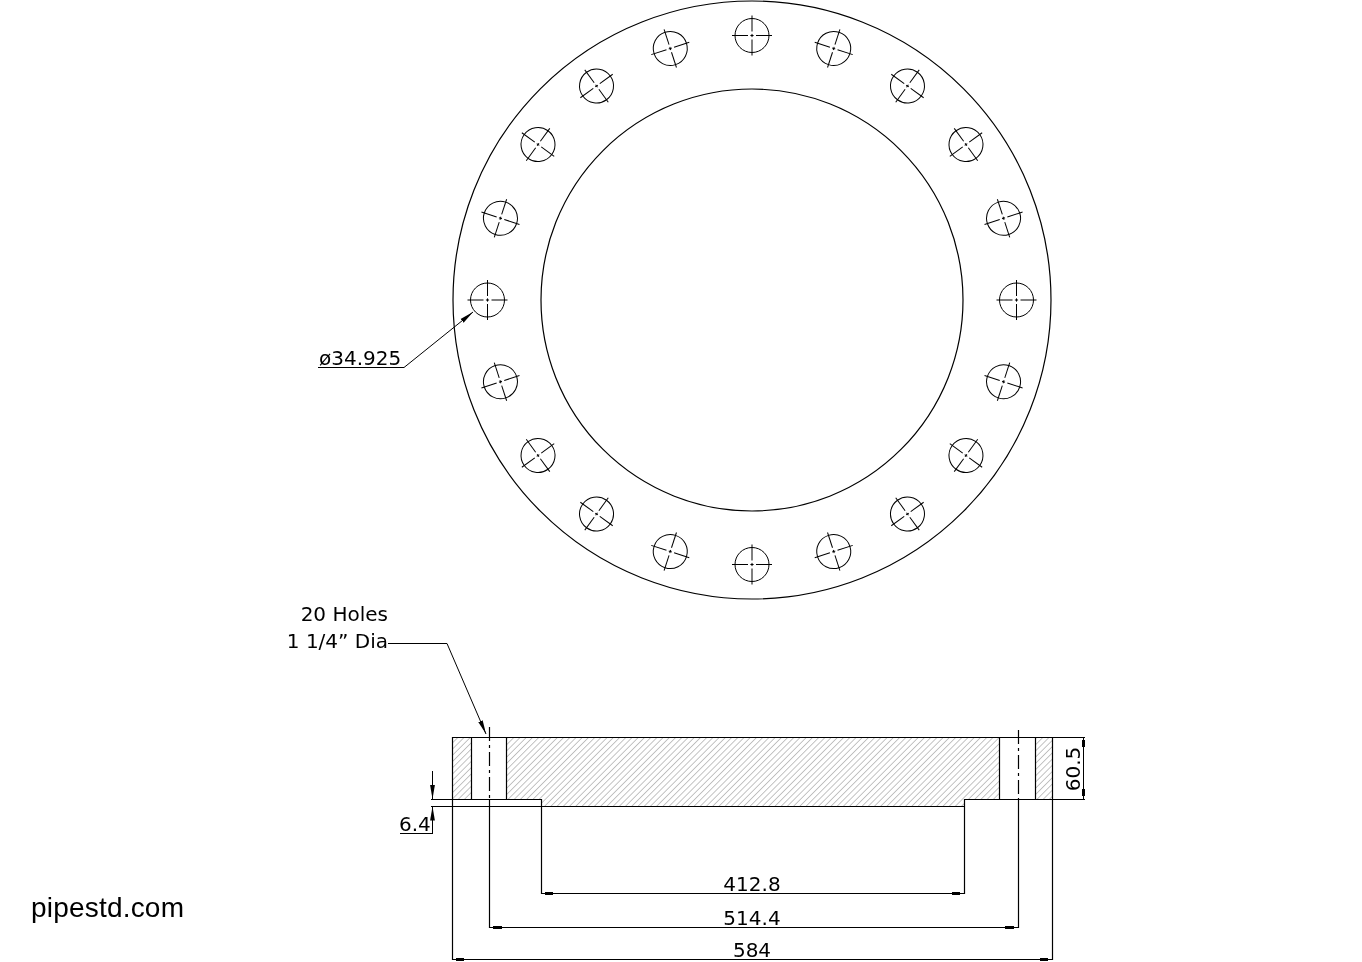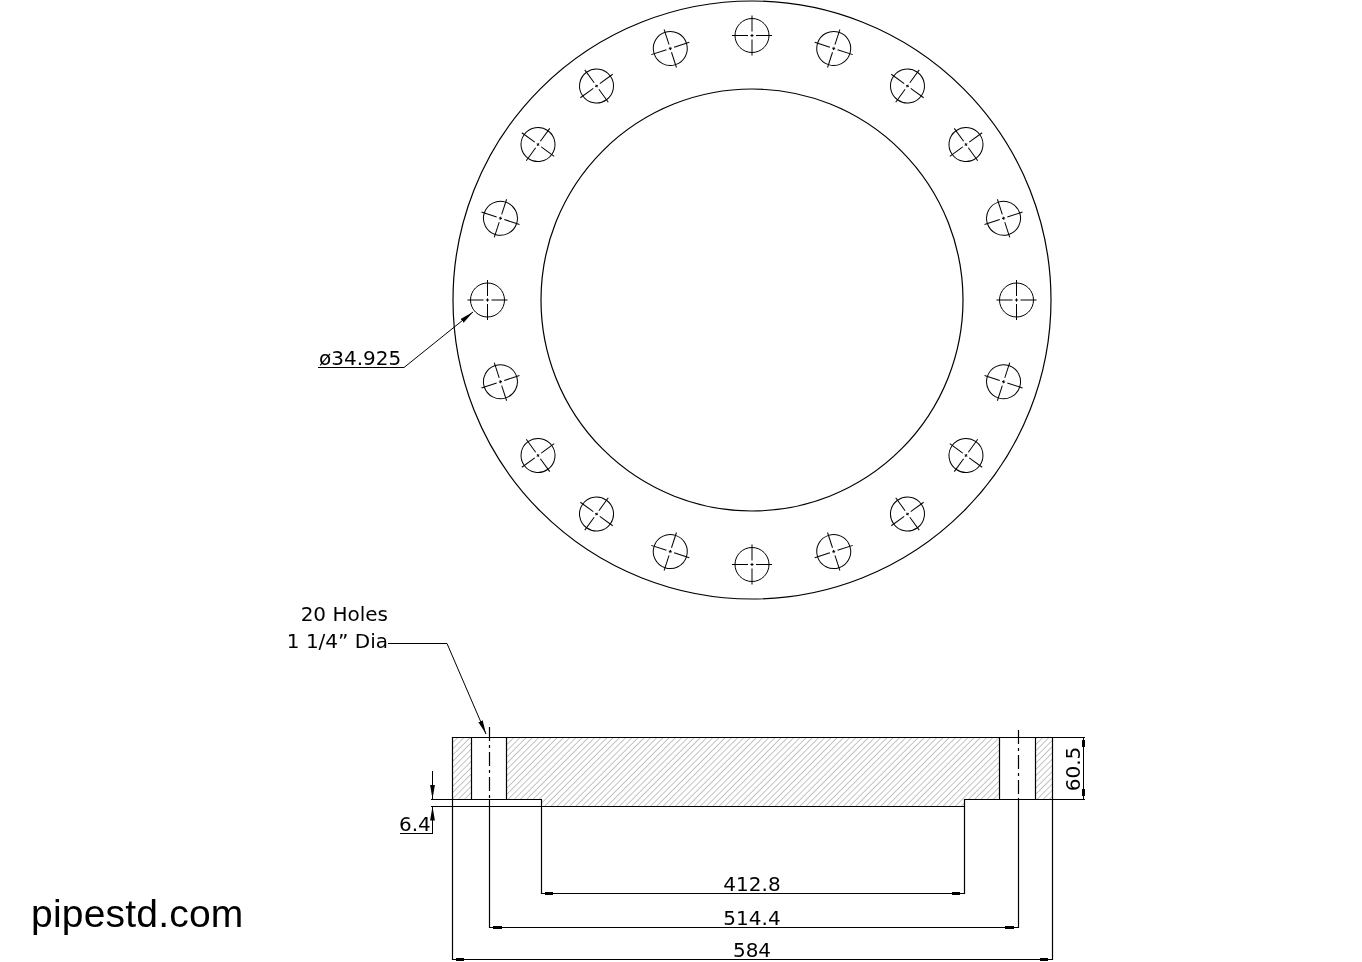--- a/index.html
+++ b/index.html
@@ -5,21 +5,21 @@
     html, body { margin: 0; padding: 0; background: #ffffff; }
     body { width: 1362px; height: 962px; overflow: hidden; position: relative; }
     svg#drawing { position: absolute; left: 0; top: 0; width: 1362px; height: 962px; display: block; }
     .ln { stroke: #000; stroke-width: 1.2; fill: none; }
     .thin { stroke: #000; stroke-width: 1; fill: none; }
     .cl { stroke: #000; stroke-width: 1.2; fill: none; stroke-dasharray: 14 4 3 4; }
     .cad-text { font-family: "DejaVu Sans", sans-serif; font-size: 20px; fill: #000; }
     .tick { fill: #000; }
     .watermark {
       position: absolute; left: 31px; top: 892px;
-      font-family: "Liberation Sans", sans-serif; font-size: 39px; color: #000;
+      font-family: "Liberation Sans", sans-serif; font-size: 28px; color: #000;
       letter-spacing: 0.2px;
     }
   </style>
 </head>
 <body>
 
 <svg id="drawing" viewBox="0 0 1362 962" xmlns="http://www.w3.org/2000/svg">
   <defs>
     <pattern id="hatch" patternUnits="userSpaceOnUse" width="4.4" height="10" patternTransform="rotate(45)">
       <line x1="0" y1="0" x2="0" y2="10" stroke="#7a7a7a" stroke-width="0.9"></line>

